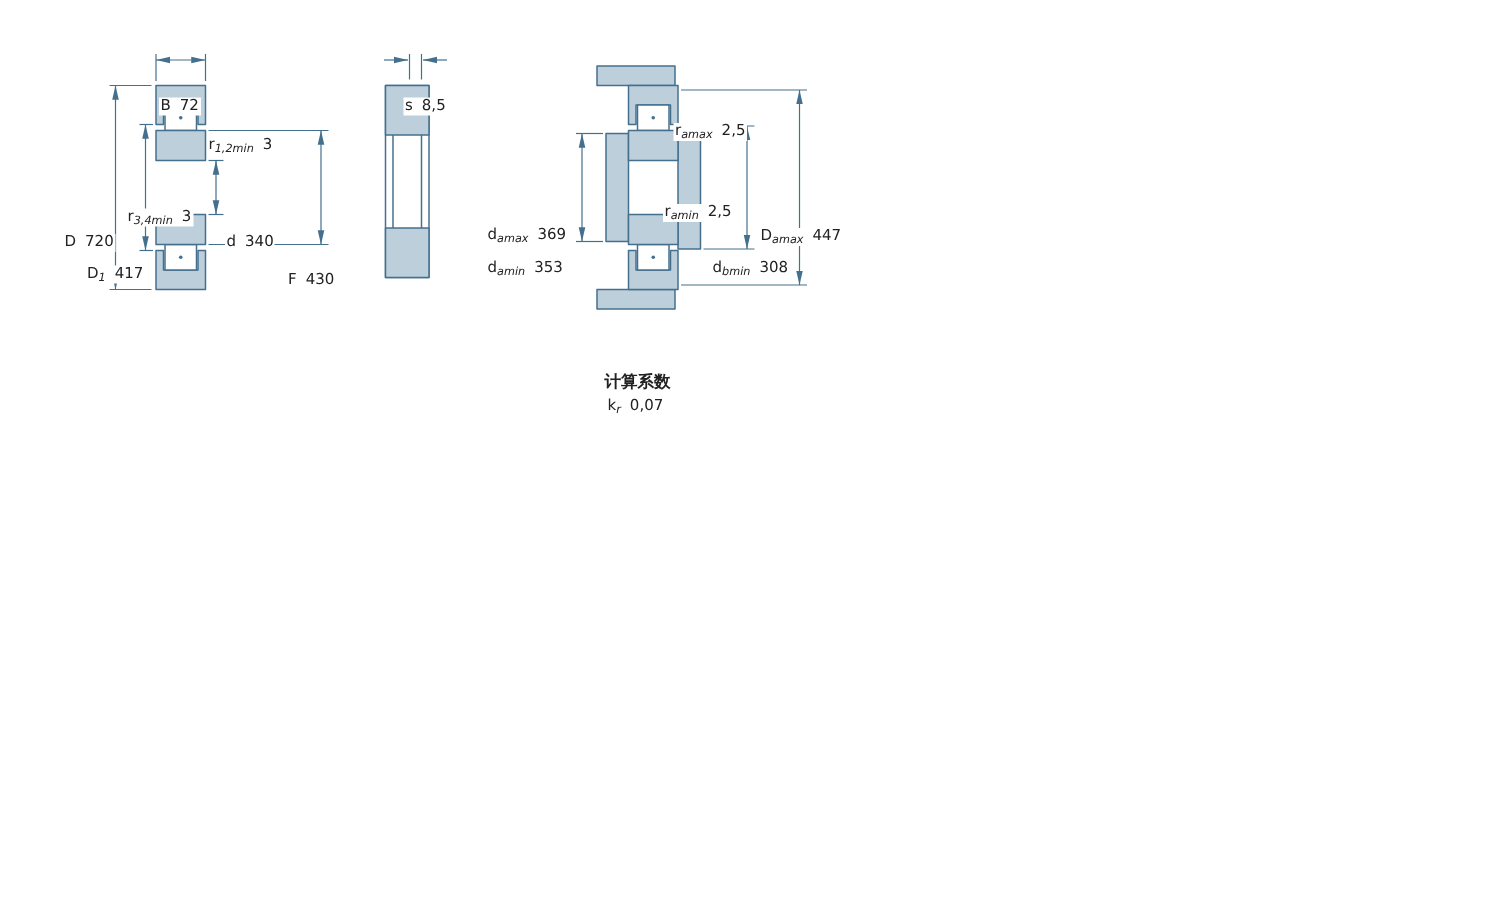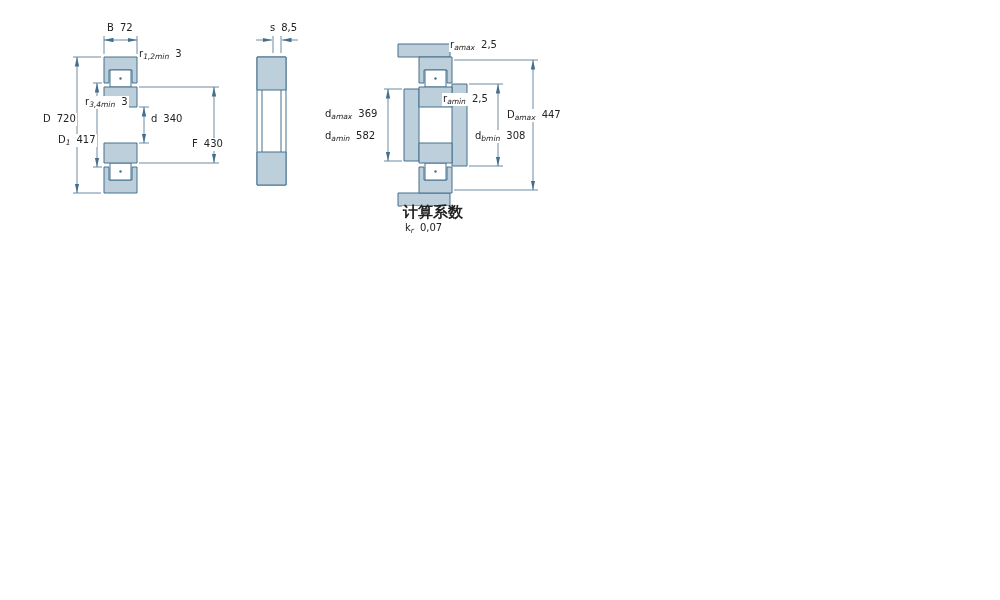--- a/index.html
+++ b/index.html
@@ -15,25 +15,25 @@
   .stage{position:absolute;inset:0;}
   svg{position:absolute;left:0;top:0;}
   .ring{fill:var(--fill);stroke:var(--line);stroke-width:1;stroke-linejoin:round;}
   .white{fill:#ffffff;stroke:var(--line);stroke-width:1;stroke-linejoin:round;}
   .ln{fill:none;stroke:var(--line);stroke-width:1;}
   .dim line{stroke:var(--line);stroke-width:0.8;fill:none;}
   .dot{fill:var(--line);}
   #arr path{fill:var(--line);}
   .dim-label{
     position:absolute;font-size:10px;line-height:12px;color:var(--text);
-    background:#ffffff;white-space:nowrap;padding:0 1px;
+    background:#ffffff;white-space:nowrap;padding:0 1px;margin-top:43px;
   }
   .dim-label sub{font-size:7.5px;line-height:1;vertical-align:-2px;font-style:italic;}
   .dim-label .val{margin-left:6px;}
-  .factors-title{font-weight:bold;font-size:15px;}
+  .factors-title{font-weight:bold;font-size:11px;}
 </style>
 </head>
 <body>
 
 <div class="stage">
 
   <svg width="1000" height="600" viewBox="0 0 1000 600">
     <defs>
       <marker id="arr" viewBox="0 0 10 8" markerWidth="10" markerHeight="8" refX="9.5" refY="4" orient="auto-start-reverse" markerUnits="userSpaceOnUse">
         <path d="M0,1.8 L9.5,4 L0,6.2 Z"></path>
@@ -135,21 +135,21 @@
   <div class="dim-label" style="left:191px;top:138px"><span>F</span><sub></sub><span class="val">430</span></div>
 
   <div class="dim-label" style="left:269px;top:22px"><span>s</span><sub></sub><span class="val">8,5</span></div>
 
   <div class="dim-label" style="left:449px;top:39px"><span>r</span><sub>amax</sub><span class="val">2,5</span></div>
 
   <div class="dim-label" style="left:442px;top:93px"><span>r</span><sub>amin</sub><span class="val">2,5</span></div>
 
   <div class="dim-label" style="left:324px;top:108px"><span>d</span><sub>amax</sub><span class="val">369</span></div>
 
-  <div class="dim-label" style="left:324px;top:130px"><span>d</span><sub>amin</sub><span class="val">582</span></div>
+  <div class="dim-label" style="left:324px;top:130px"><span>d</span><sub>amin</sub><span class="val">353</span></div>
 
   <div class="dim-label" style="left:506px;top:109px"><span>D</span><sub>amax</sub><span class="val">447</span></div>
 
   <div class="dim-label" style="left:474px;top:130px"><span>d</span><sub>bmin</sub><span class="val">308</span></div>
 
   <div class="dim-label factors-title" style="left:402px;top:206px">计算系数</div>
 
   <div class="dim-label" style="left:404px;top:222px"><span>k</span><sub>r</sub><span class="val">0,07</span></div>
 
 </div>

